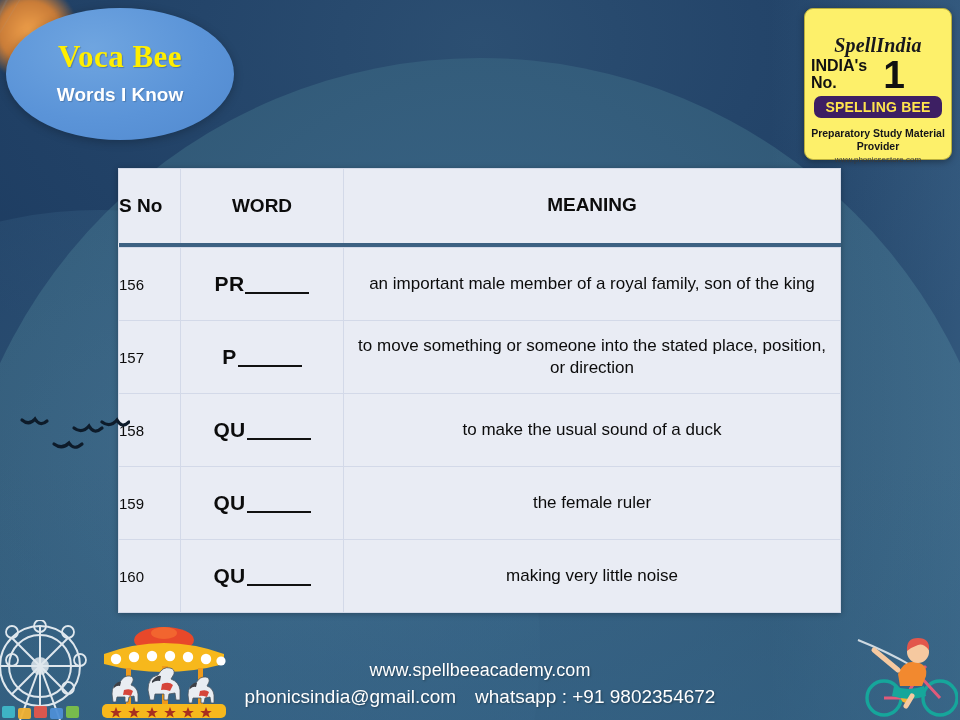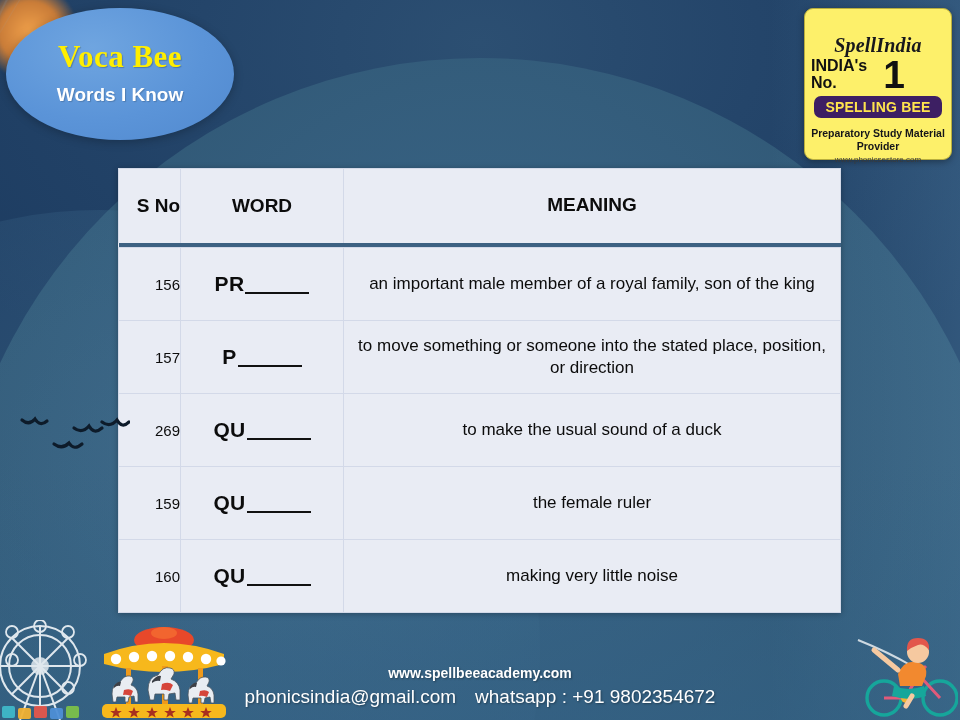--- a/index.html
+++ b/index.html
@@ -226,21 +226,21 @@
     background: #e9ecf4;
     border-bottom: none;
   }
   #word-table thead tr.sep-row td {
     padding: 0;
     height: 5px;
     background: #3d6182;
     border: none;
   }
   #word-table tbody td { height: 73px; }
-  .col-sno    { width: 62px;  text-align: right; font-size: 15px; padding-left: 8px; }
+  .col-sno    { width: 62px;  text-align: left; font-size: 15px; }
   .col-word   { width: 163px; text-align: center; }
   .col-meaning{ width: 497px; text-align: center; font-size: 17px; line-height: 1.3; padding: 4px 12px; }
   .word-cell {
     font-family: "Liberation Sans", sans-serif;
     font-weight: bold;
     font-size: 21px;
     letter-spacing: 0.3px;
     white-space: nowrap;
   }
   .word-cell .blank {
@@ -257,22 +257,22 @@
     left: 0;
     bottom: 12px;
     width: 960px;
     text-align: center;
     color: #ffffff;
     z-index: 4;
     pointer-events: none;
   }
   #footer .f-site {
     font-family: "Liberation Sans", sans-serif;
-    font-weight: bold;
-    font-size: 14px;
+    font-weight: normal;
+    font-size: 18px;
     text-shadow: 1px 1px 2px rgba(0,0,0,0.35);
     margin-bottom: 5px;
     margin-top: 43px;
   }
   #footer .f-row {
     display: flex;
     justify-content: center;
     align-items: baseline;
     gap: 19px;
     font-family: "Liberation Sans", sans-serif;
@@ -336,21 +336,21 @@
           <td class="col-sno">156</td>
           <td class="col-word"><span class="word-cell"><span>PR</span><span class="blank"></span></span></td>
           <td class="col-meaning">an important male member of a royal family, son of the king</td>
         </tr>
         <tr>
           <td class="col-sno">157</td>
           <td class="col-word"><span class="word-cell"><span>P</span><span class="blank"></span></span></td>
           <td class="col-meaning">to move something or someone into the stated place, position, or direction</td>
         </tr>
         <tr>
-          <td class="col-sno">269</td>
+          <td class="col-sno">158</td>
           <td class="col-word"><span class="word-cell"><span>QU</span><span class="blank"></span></span></td>
           <td class="col-meaning">to make the usual sound of a duck</td>
         </tr>
         <tr>
           <td class="col-sno">159</td>
           <td class="col-word"><span class="word-cell"><span>QU</span><span class="blank"></span></span></td>
           <td class="col-meaning">the female ruler</td>
         </tr>
         <tr>
           <td class="col-sno">160</td>

